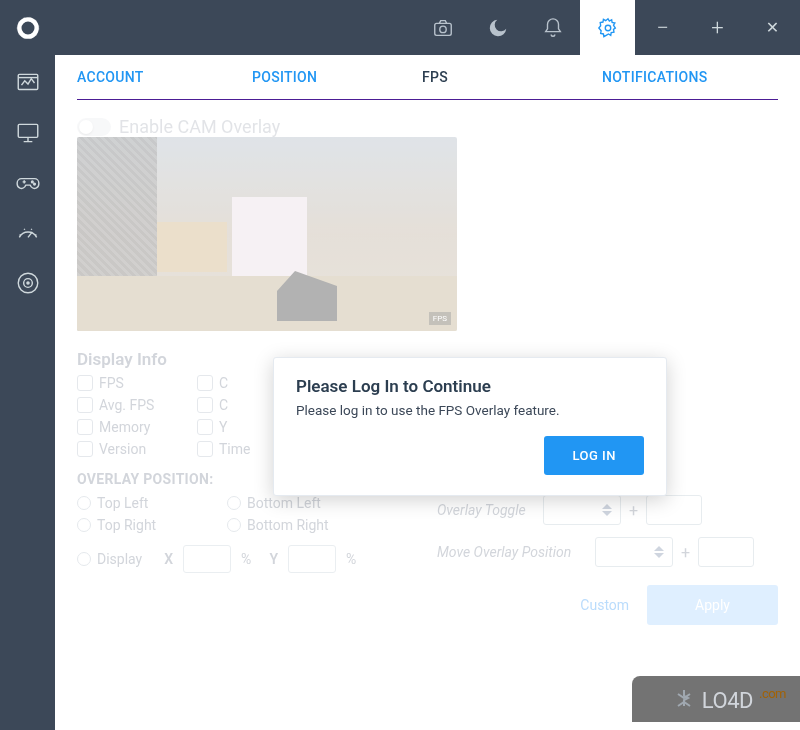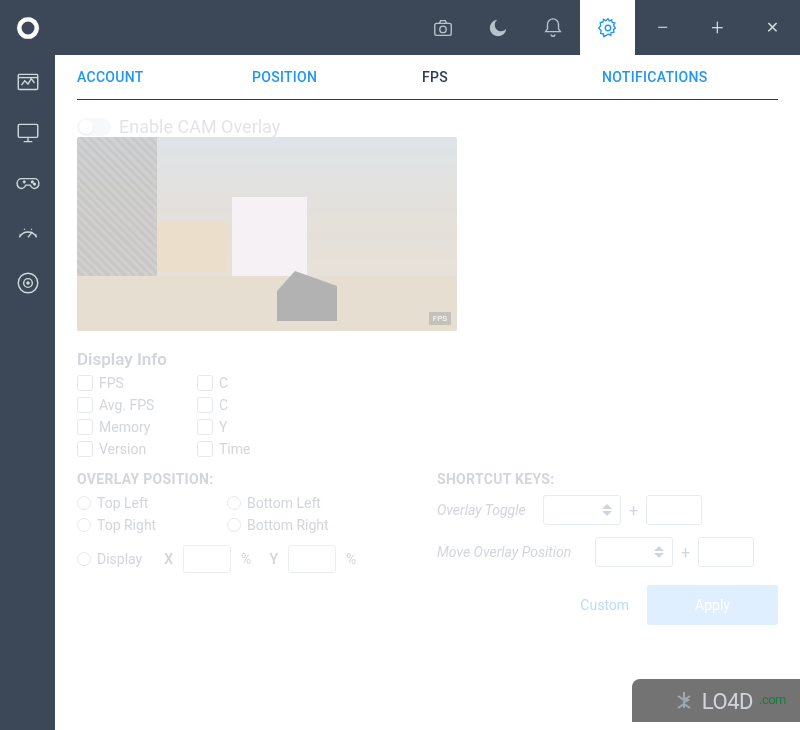--- a/index.html
+++ b/index.html
@@ -84,21 +84,21 @@
     
     .modal { position:absolute; top: 302px; left: 218px; width: 394px; background:#fff; box-shadow: 0 4px 20px rgba(0,0,0,.18); border-radius: 3px; padding: 18px 22px 20px; z-index: 10; border:1px solid #e5eaf0; }
     .modal h3 { font-size: 17px; font-weight:600; color:#2c3e50; margin-bottom: 6px; }
     .modal p { font-size: 13.5px; color:#3c4858; margin-bottom: 18px; }
     .modal-actions { display:flex; justify-content:flex-end; }
     .btn-login { background:#2196f3; color:#fff; font-size: 13px; font-weight:500; letter-spacing:.5px; padding: 12px 28px; border:none; border-radius:3px; }
 
     
     .watermark { position:absolute; right:0; bottom:8px; background: rgba(0,0,0,.55); color:#d1d5db; padding: 10px 14px 8px 40px; font-size:22px; letter-spacing:-.5px; border-top-left-radius: 8px; display:flex; align-items:center; gap:6px; z-index: 20; }
     .watermark svg { width:24px; height:24px; }
-    .watermark .wm-com { font-size:13px; align-self:flex-end; margin-bottom:7px; color:#15803d; }
+    .watermark .wm-com { font-size:13px; align-self:flex-end; margin-bottom:13px; color:#a16207; }
   </style>
 </head>
 <body>
 
 <div class="titlebar">
   <div class="logo">
     <svg viewBox="0 0 24 24" fill="none">
         <circle cx="12" cy="12" r="8" stroke="#fff" stroke-width="4"></circle>
         <circle cx="12" cy="12" r="10" stroke="#fff" stroke-width="1" stroke-dasharray="2 4" opacity=".3"></circle>
       </svg>
@@ -284,20 +284,27 @@
             <div class="key-input"></div>
           </div>
           <div class="btn-row">
             <button class="btn-reset">Custom</button>
             <button class="btn-apply">Apply</button>
           </div>
         </div>
       </div>
     </div>
 
+    <div class="modal">
+      <h3>Please Log In to Continue</h3>
+      <p>Please log in to use the FPS Overlay feature.</p>
+      <div class="modal-actions">
+        <button class="btn-login">LOG IN</button>
+      </div>
+    </div>
 
   </div>
 </div>
 
 <div class="watermark">
   <svg viewBox="0 0 24 24" fill="none" stroke="#a0a8b0" stroke-width="2">
       <path d="M12 2v6l4 2-4 2v6"></path>
       <path d="M6 6l6 4 6-4M6 18l6-4 6 4"></path>
     </svg>
   <span>LO4D</span>

